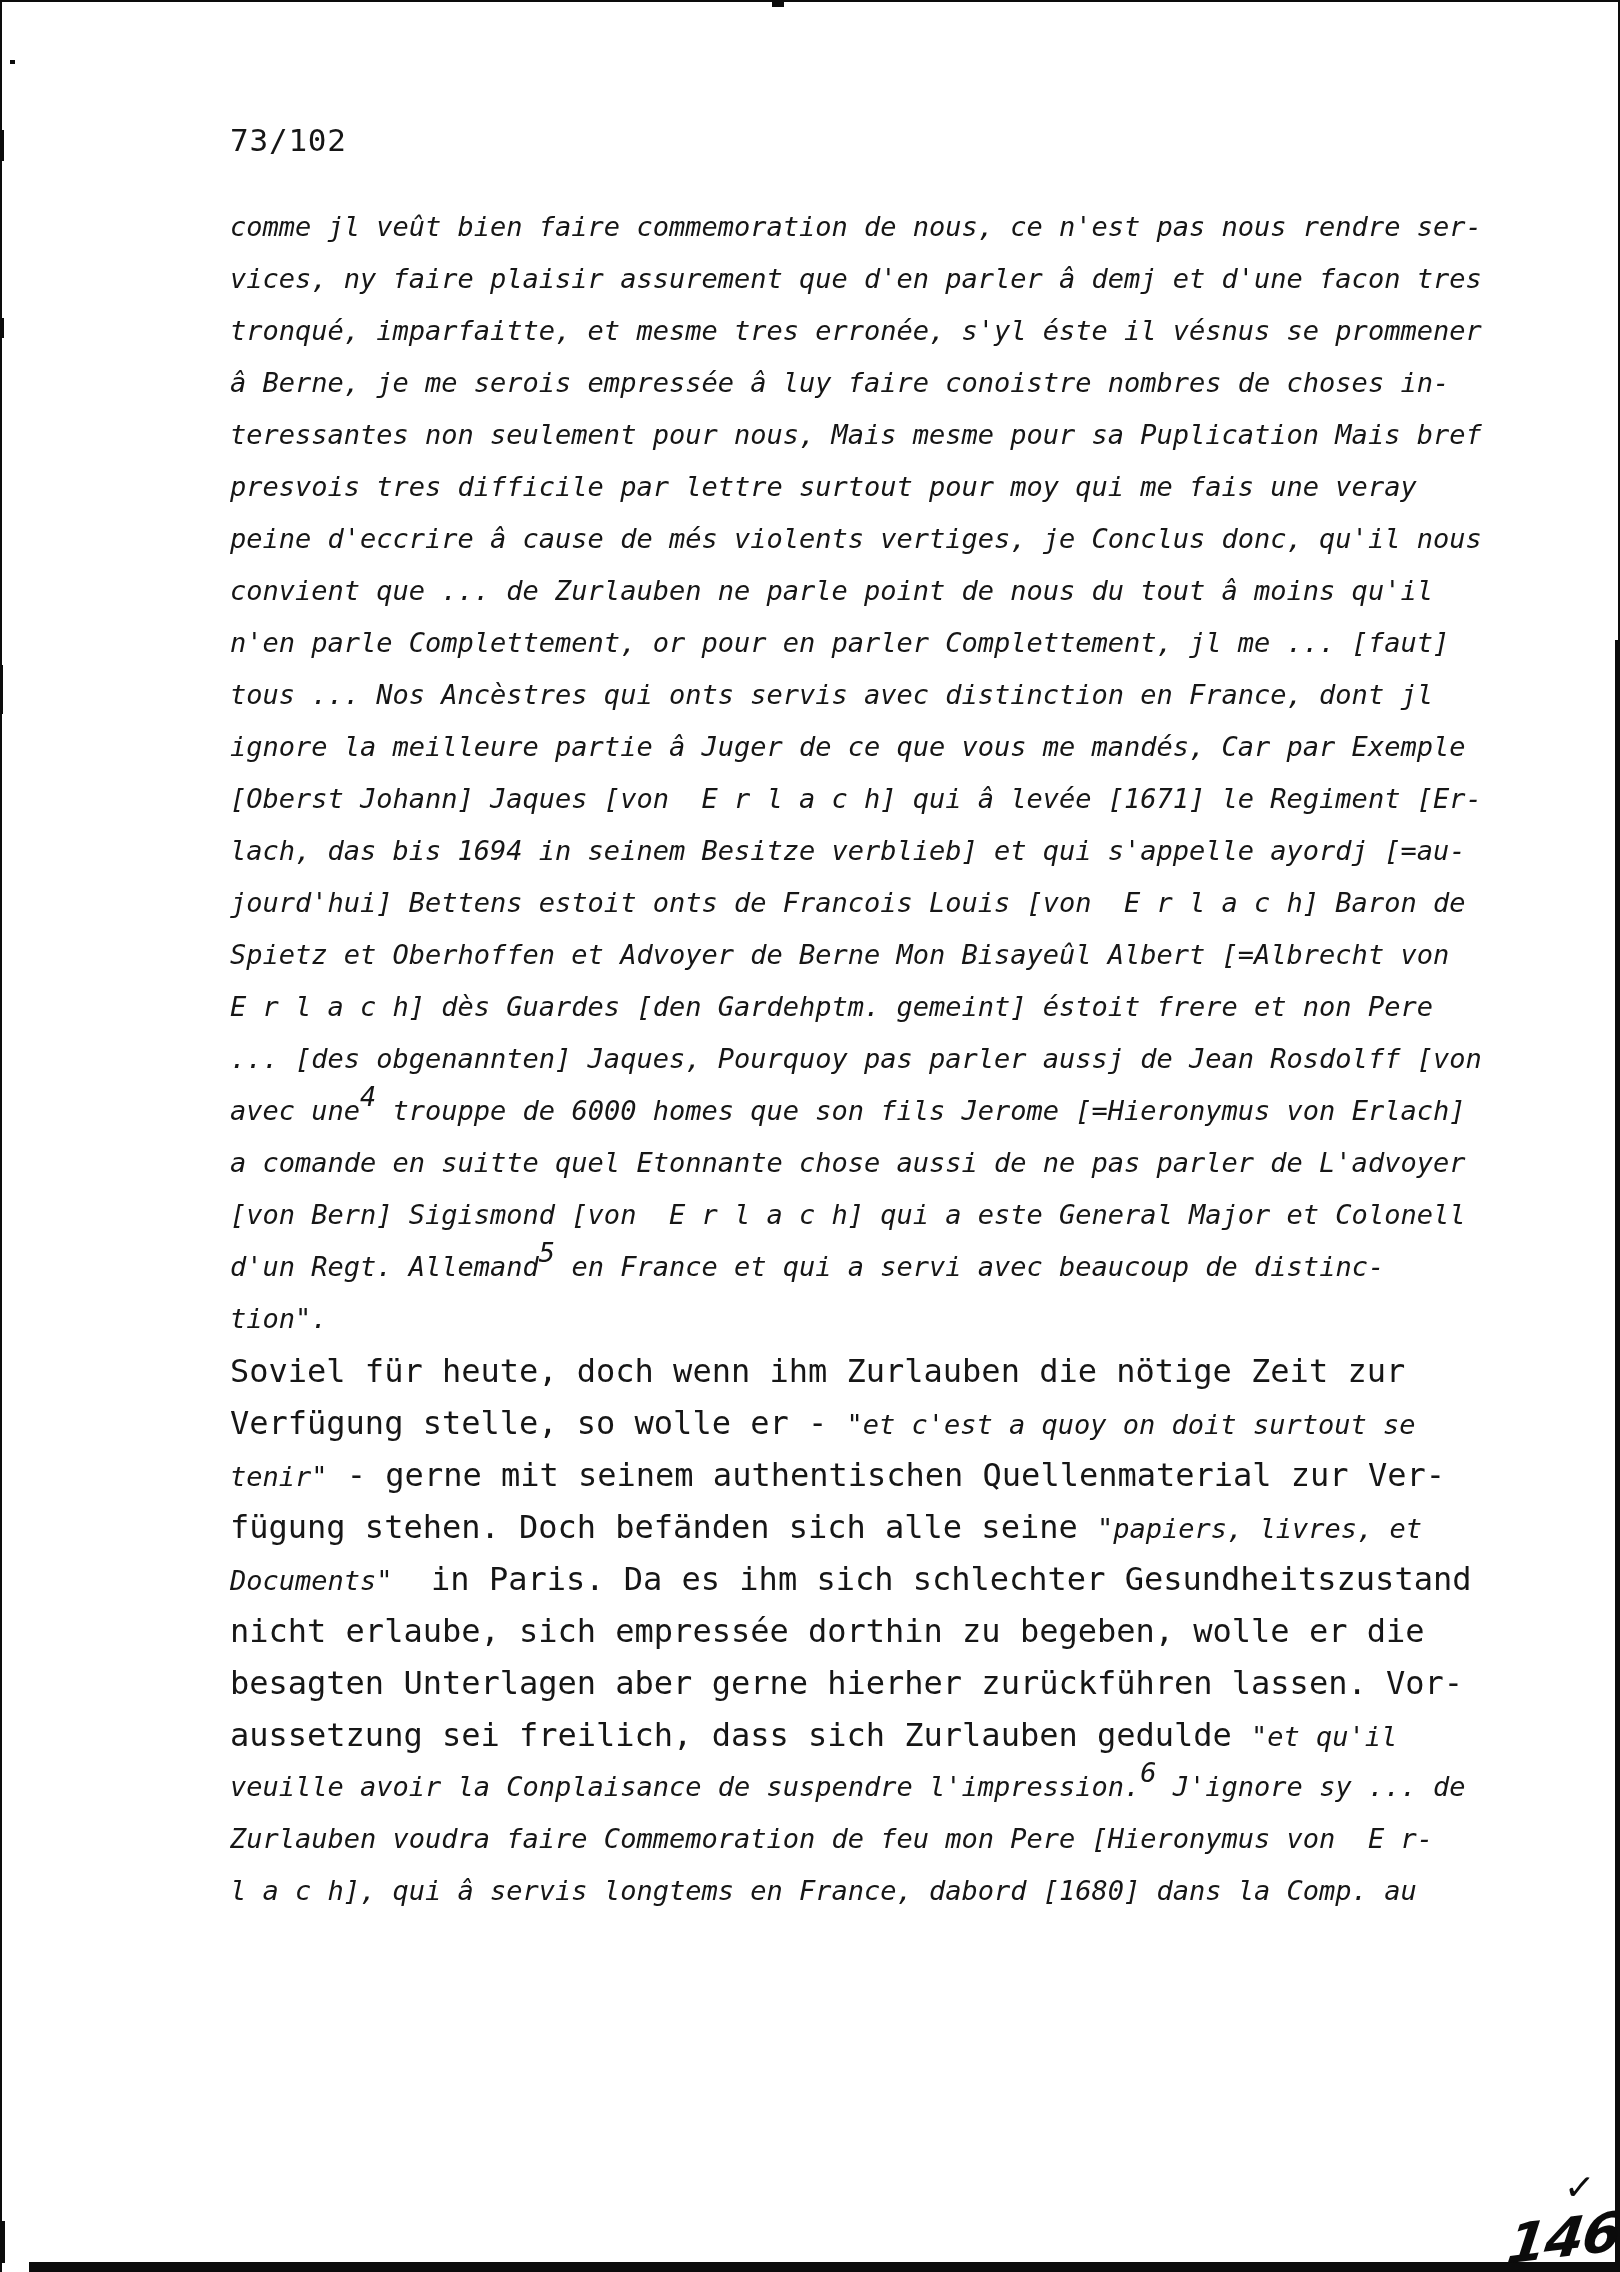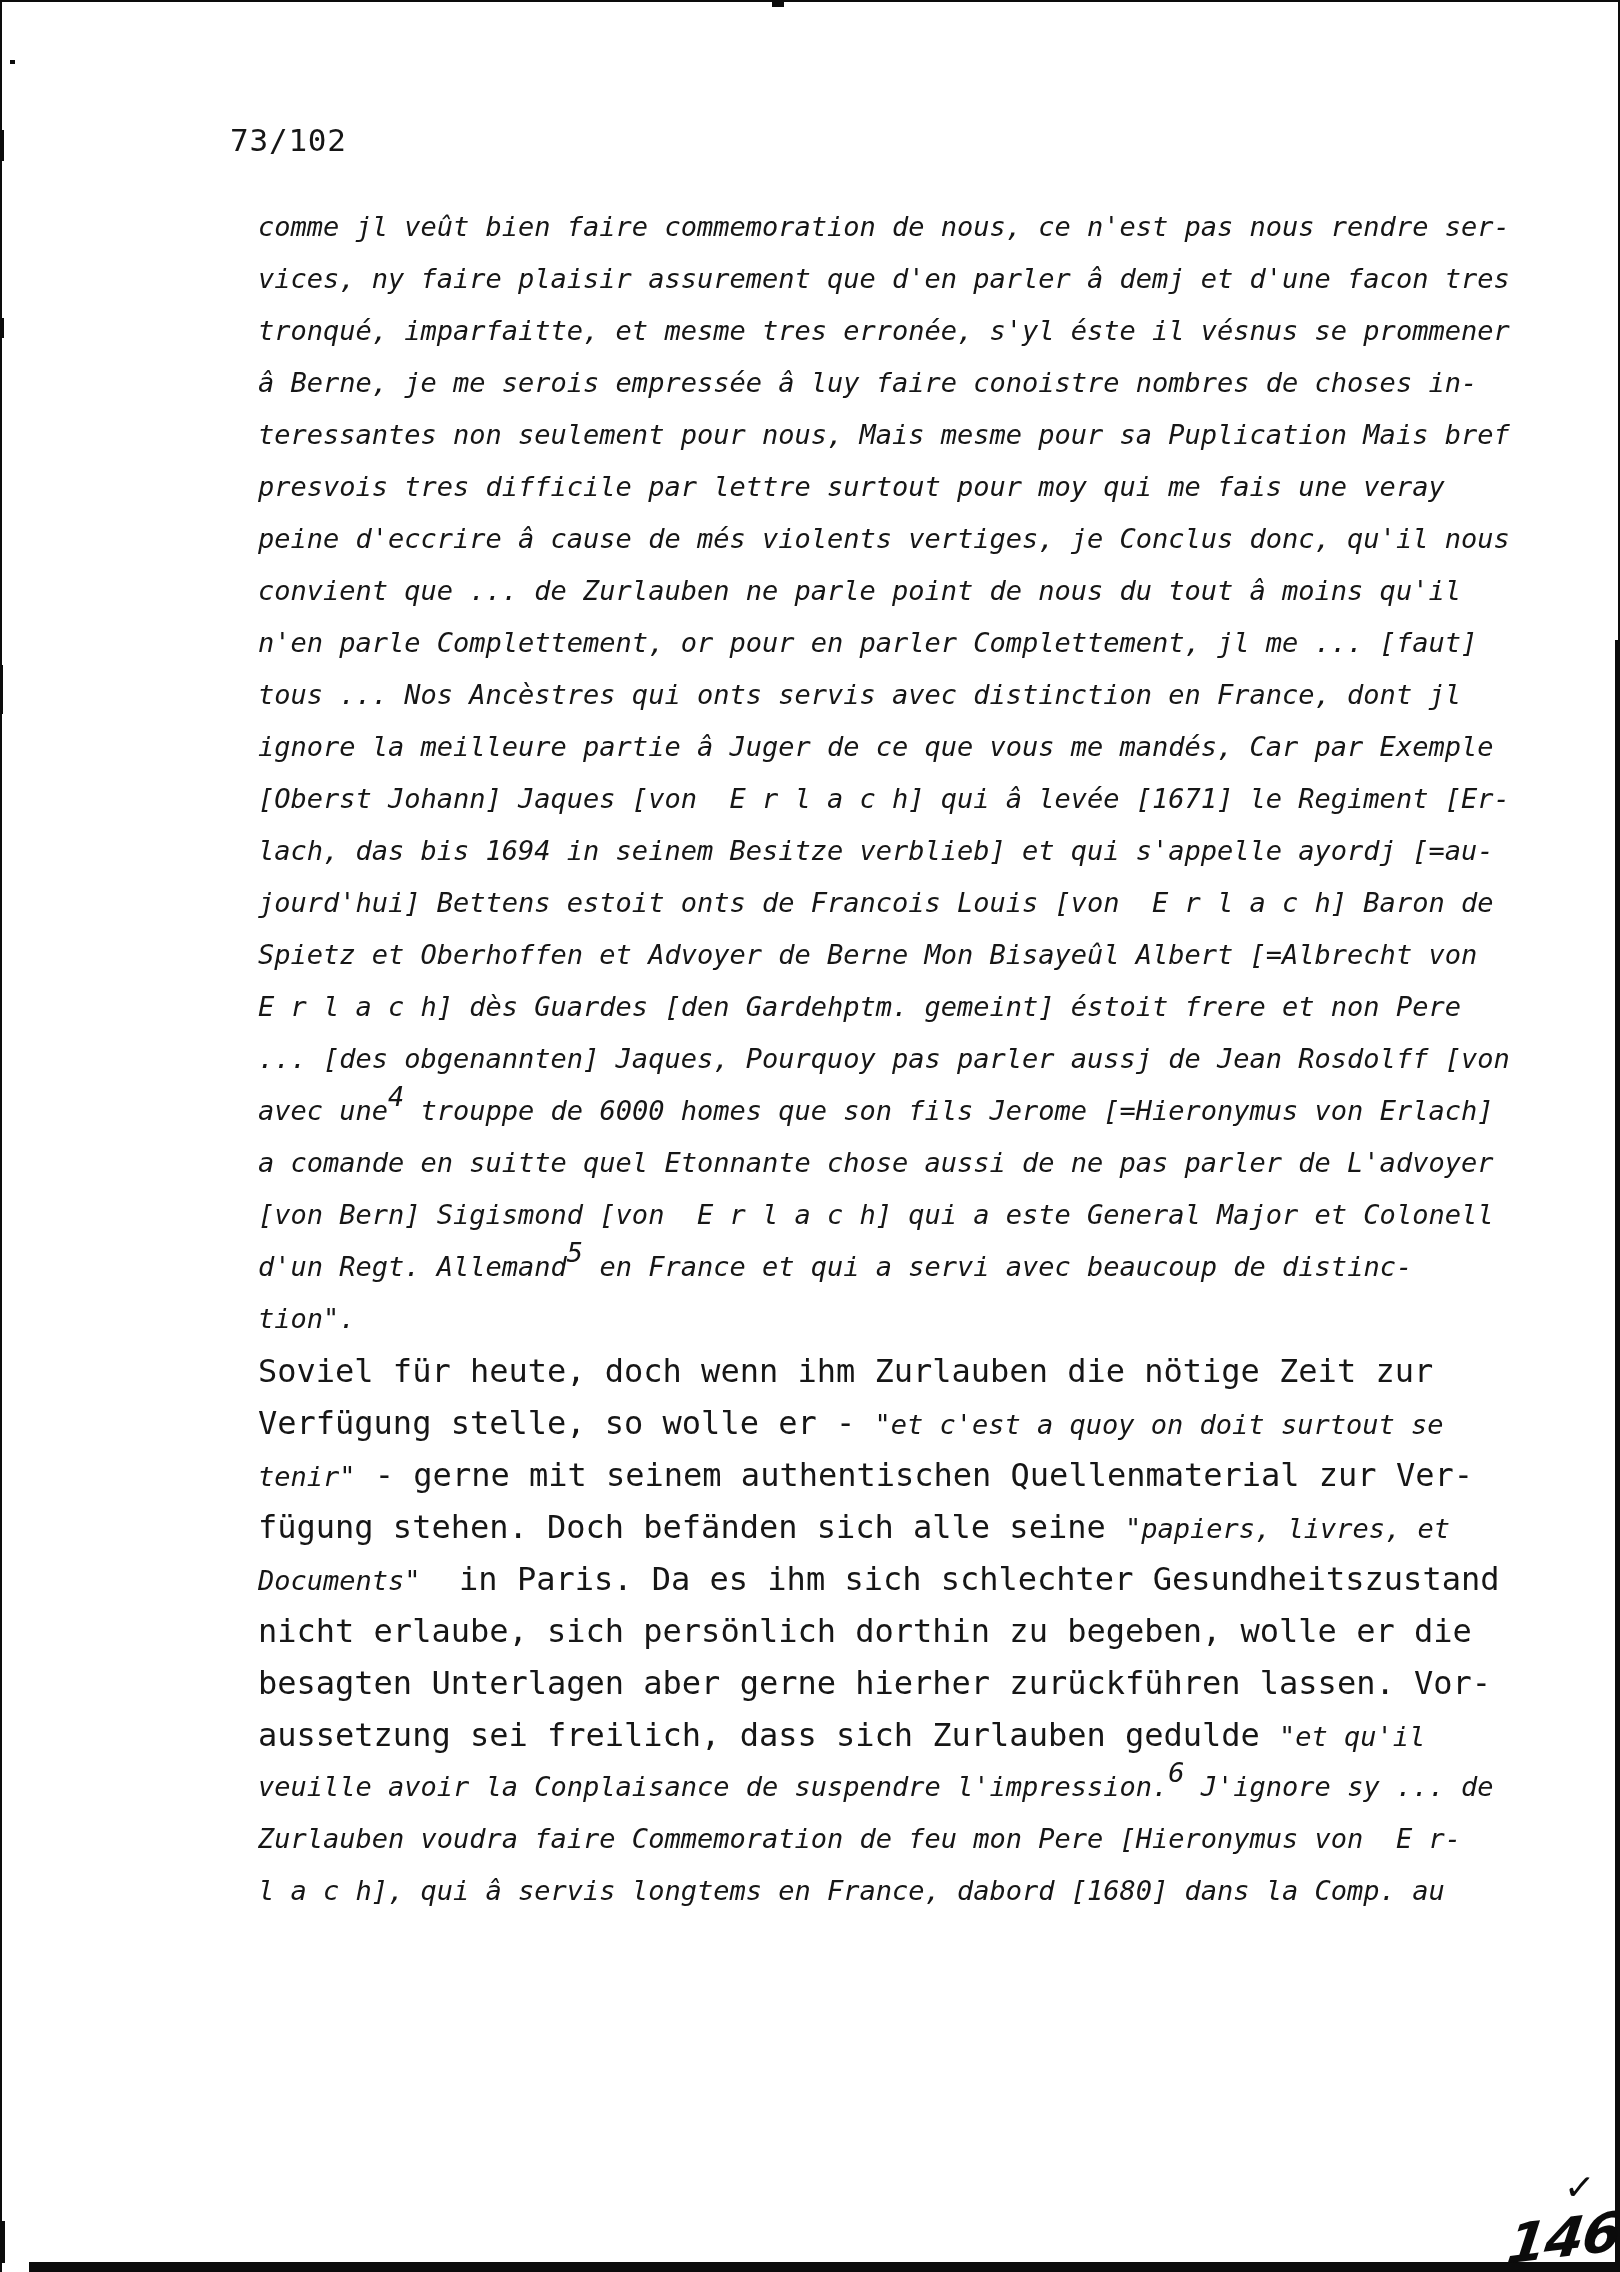--- a/index.html
+++ b/index.html
@@ -13,21 +13,21 @@
   }
   .pagenum{
     position:absolute;left:230px;top:122px;
     font-size:31px;letter-spacing:0.8px;
     white-space:pre;
   }
   .typescript{
     position:absolute;left:230px;top:201px;width:1329px;
   }
   .line{
-    height:52px;line-height:52px;white-space:pre;margin-left:28px;
+    height:52px;line-height:52px;white-space:pre;
   }
   .seg-fr{
     font-style:italic;
     font-size:27px;
   }
   .seg-de{
     font-style:normal;
     font-size:32px;
   }
   .seg-sup{
@@ -100,21 +100,21 @@
     <div class="line"><span class="seg-fr">avec une</span><span class="seg-sup">4</span><span class="seg-fr"> trouppe de 6000 homes que son fils Jerome [=Hieronymus von Erlach]</span></div>
     <div class="line"><span class="seg-fr">a comande en suitte quel Etonnante chose aussi de ne pas parler de L'advoyer</span></div>
     <div class="line"><span class="seg-fr">[von Bern] Sigismond [von  E r l a c h] qui a este General Major et Colonell</span></div>
     <div class="line"><span class="seg-fr">d'un Regt. Allemand</span><span class="seg-sup">5</span><span class="seg-fr"> en France et qui a servi avec beaucoup de distinc-</span></div>
     <div class="line"><span class="seg-fr">tion".</span></div>
     <div class="line"><span class="seg-de">Soviel für heute, doch wenn ihm Zurlauben die nötige Zeit zur</span></div>
     <div class="line"><span class="seg-de">Verfügung stelle, so wolle er - </span><span class="seg-fr">"et c'est a quoy on doit surtout se</span></div>
     <div class="line"><span class="seg-fr">tenir"</span><span class="seg-de"> - gerne mit seinem authentischen Quellenmaterial zur Ver-</span></div>
     <div class="line"><span class="seg-de">fügung stehen. Doch befänden sich alle seine </span><span class="seg-fr">"papiers, livres, et</span></div>
     <div class="line"><span class="seg-fr">Documents"</span><span class="seg-de">  in Paris. Da es ihm sich schlechter Gesundheitszustand</span></div>
-    <div class="line"><span class="seg-de">nicht erlaube, sich persönlich dorthin zu begeben, wolle er die</span></div>
+    <div class="line"><span class="seg-de">nicht erlaube, sich empressée dorthin zu begeben, wolle er die</span></div>
     <div class="line"><span class="seg-de">besagten Unterlagen aber gerne hierher zurückführen lassen. Vor-</span></div>
     <div class="line"><span class="seg-de">aussetzung sei freilich, dass sich Zurlauben gedulde </span><span class="seg-fr">"et qu'il</span></div>
     <div class="line"><span class="seg-fr">veuille avoir la Conplaisance de suspendre l'impression.</span><span class="seg-sup">6</span><span class="seg-fr"> J'ignore sy ... de</span></div>
     <div class="line"><span class="seg-fr">Zurlauben voudra faire Commemoration de feu mon Pere [Hieronymus von  E r-</span></div>
     <div class="line"><span class="seg-fr">l a c h], qui â servis longtems en France, dabord [1680] dans la Comp. au</span></div>
   </div>
 
 <div class="checkmark">✓</div>
 <div class="hand-number">146</div>
 

